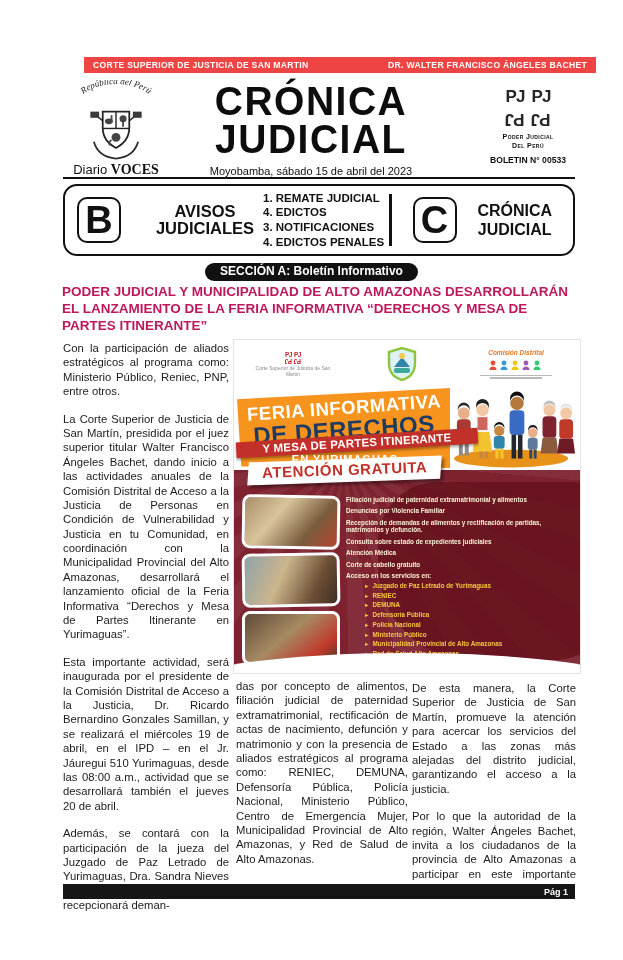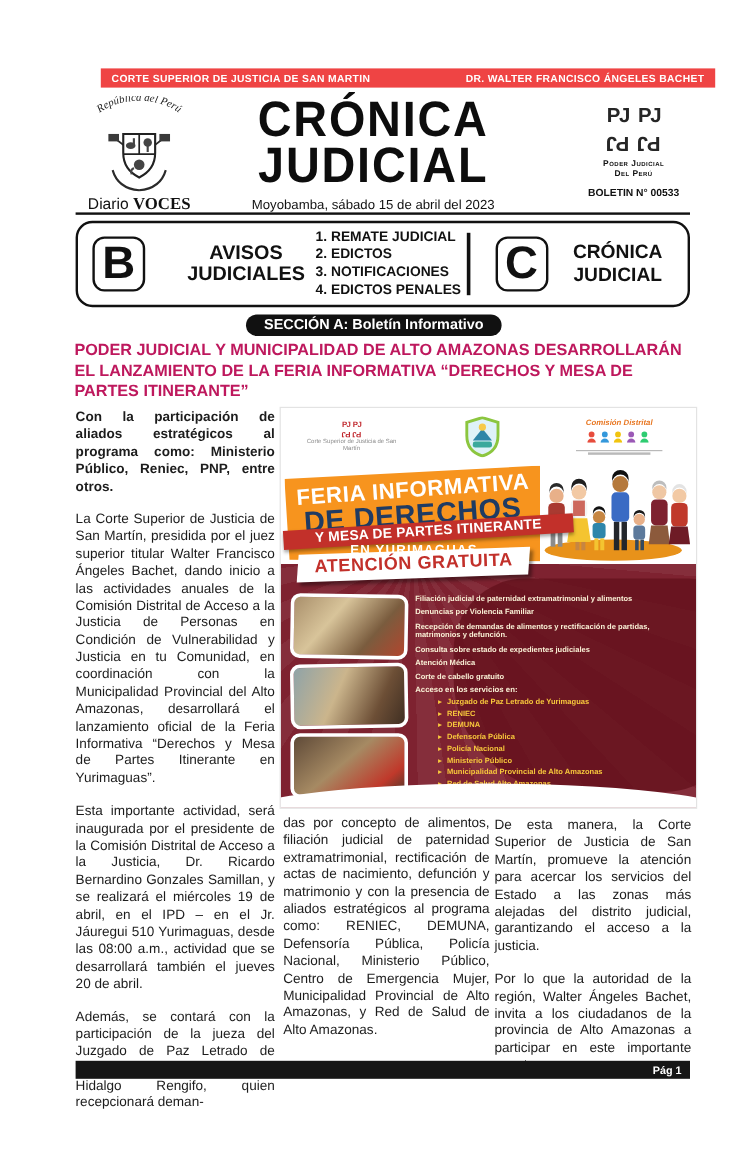--- a/index.html
+++ b/index.html
@@ -47,21 +47,21 @@
   .section-pill span{display:inline-block;background:#111;color:#fff;font-size:12px;font-weight:bold;
                      padding:1.5px 15px 2.5px;border-radius:10px;}
 
   
   .headline{position:absolute;left:62px;top:283px;width:516px;font-size:13.5px;font-weight:900;
             line-height:1.26;color:#be185d;}
 
   
   .col{position:absolute;font-size:11.3px;line-height:1.275;text-align:justify;color:#1c1c1c;}
   .col p{margin:0 0 13px 0;}
-  .col p.lead{font-weight:700;}
+  .col p.lead{font-weight:400;}
   .col-left{left:63px;top:341px;width:166px;}
   .col-mid{left:236px;top:679px;width:172px;}
   .col-right{left:412px;top:681px;width:164px;}
 
   
   .flyer{position:absolute;left:234px;top:340px;width:346px;height:333px;background:#fff;
          box-shadow:0 0 0 1px #e3e3e3;overflow:hidden;}
   .flyer-top{position:relative;height:46px;background:#fff;display:flex;align-items:center;
              justify-content:space-between;padding:2px 16px 0;box-sizing:border-box;}
   .flogo-left{text-align:center;width:86px;}
@@ -180,21 +180,21 @@
   </div>
 
   <div class="rule"></div>
 
   <div class="section-box">
     <div class="badge">B</div>
     <div class="b-title">AVISOS JUDICIALES</div>
     <div class="b-list">
 
     <div class="b-item">1. REMATE JUDICIAL</div>
-        <div class="b-item">2. EDICTOS</div>
+        <div class="b-item">4. EDICTOS</div>
         <div class="b-item">3. NOTIFICACIONES</div>
         <div class="b-item">4. EDICTOS PENALES</div>
       </div>
     <div class="vdiv"></div>
     <div class="badge">C</div>
     <div class="c-title">
       <div>CRÓNICA</div>
       <div>JUDICIAL</div>
     </div>
   </div>

